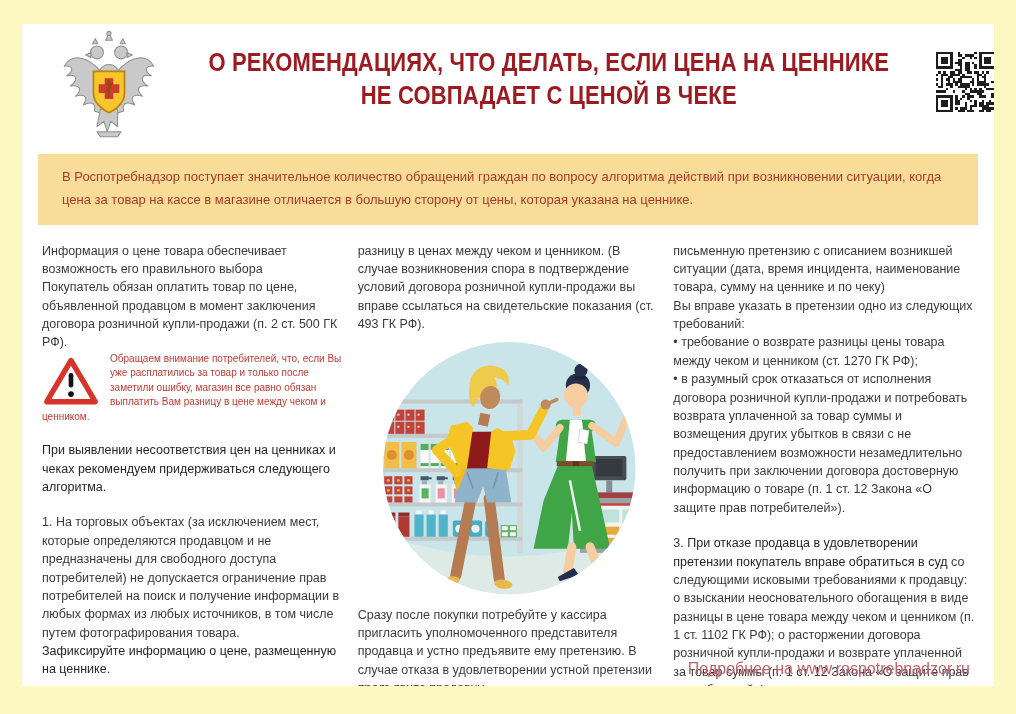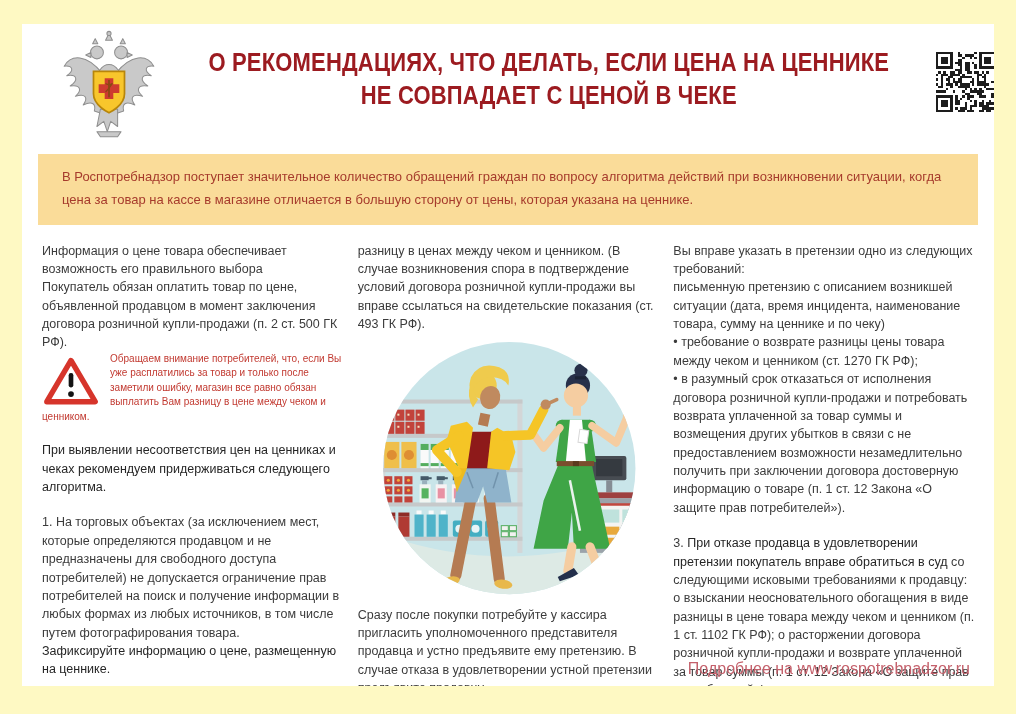--- a/index.html
+++ b/index.html
@@ -335,22 +335,22 @@
               <path d="M112 38 Q120 22 140 28 Q152 33 149 46 Q144 38 132 38 Q120 38 114 50 Q110 44 112 38 Z" fill="#EFCB4D"></path>
               <path d="M112 44 Q107 56 114 68 L119 60 Q113 52 115 46 Z" fill="#EFCB4D"></path>
             </g>
           </g>
         </svg>
 
         <p>Сразу после покупки потребуйте у кассира пригласить уполномоченного представителя продавца и устно предъявите ему претензию. В случае отказа в удовлетворении устной претензии предъявите продавцу</p>
       </div>
 
       <div class="col">
+        <p>письменную претензию с описанием возникшей ситуации (дата, время инцидента, наименование товара, сумму на ценнике и по чеку)</p>
         <p>Вы вправе указать в претензии одно из следующих требований:</p>
-        <p>письменную претензию с описанием возникшей ситуации (дата, время инцидента, наименование товара, сумму на ценнике и по чеку)</p>
         <p>• требование о возврате разницы  цены товара между чеком и ценником (ст. 1270 ГК РФ);</p>
         <p>• в разумный срок отказаться от исполнения договора розничной купли-продажи и потребовать возврата уплаченной за товар суммы и возмещения других убытков в связи с не предоставлением возможности незамедлительно получить при заключении договора достоверную информацию о товаре (п. 1 ст. 12 Закона «О защите прав потребителей»).</p>
         <div class="gap"></div>
         <p><span>3.</span> <span class="bold">При отказе продавца в удовлетворении претензии покупатель вправе обратиться в суд</span> <span>со следующими исковыми требованиями к продавцу: о взыскании неосновательного обогащения в виде разницы в цене товара между чеком и ценником (п. 1 ст. 1102 ГК РФ); о расторжении договора розничной купли-продажи и возврате уплаченной за товар суммы (п. 1 ст. 12 Закона «О защите прав потребителей»).</span></p>
       </div>
 
     </div>
 
     <div class="footer-link">Подробнее на www.rospotrebnadzor.ru</div>
   </div>

